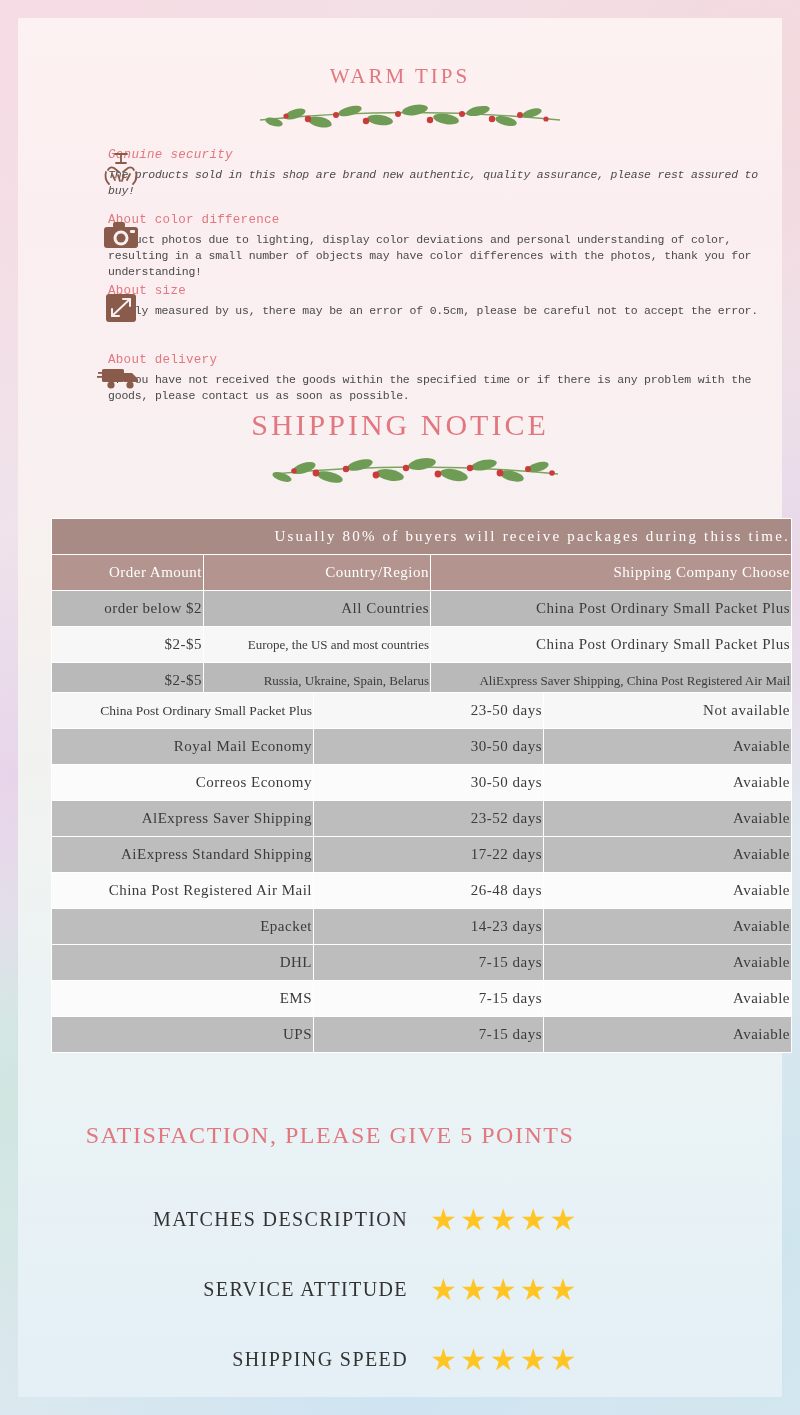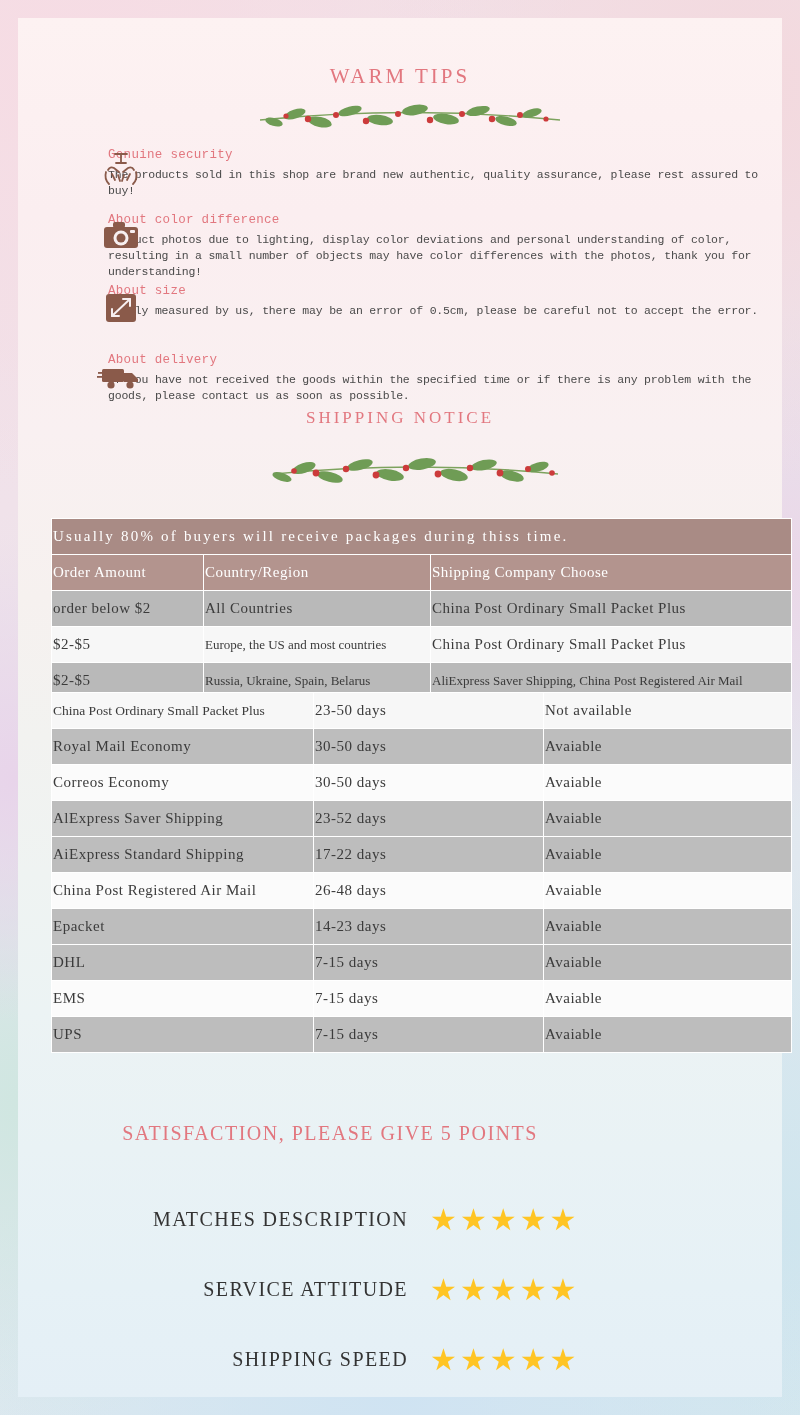--- a/index.html
+++ b/index.html
@@ -55,21 +55,21 @@
     margin-top: 8px;
   }
 
   .ship-title {
     position: absolute;
     top: 390px;
     left: 0;
     width: 764px;
     text-align: center;
     color: #e2777f;
-    font-size: 17px;
+    font-size: 30px;
     letter-spacing: 3px;
   }
 
   .divider-svg { position: absolute; }
 
   
   .tip {
     position: absolute;
     left: 90px;
     width: 670px;
@@ -98,21 +98,21 @@
 
   
   .tbl {
     position: absolute;
     border-collapse: collapse;
     table-layout: fixed;
     font-family: "Liberation Serif", serif;
   }
   .tbl td {
     border: 1px solid #ffffff;
-    text-align: left;
+    text-align: right;
     color: #3b3b3b;
     letter-spacing: .5px;
   }
 
   .banner-row td {
     background: #a98b85;
     color: #ffffff;
     font-size: 15.5px;
     height: 38px;
     letter-spacing: 2.2px;
@@ -138,21 +138,21 @@
   #shipping-table-2 td.small { font-size: 13.5px; letter-spacing: 0; }
 
   
   .rate-title {
     position: absolute;
     top: 1104px;
     left: 0;
     width: 624px;
     text-align: center;
     color: #e2777f;
-    font-size: 20px;
+    font-size: 24px;
     letter-spacing: 1.5px;
   }
   .rate-row { position: absolute; left: 130px; width: 520px; height: 46px; margin-top: 36px; }
   .rate-label {
     position: absolute;
     left: 0;
     top: 8px;
     width: 260px;
     text-align: right;
     font-size: 20px;
@@ -197,21 +197,21 @@
         <circle cx="148" cy="14" r="3"></circle>
       <circle cx="180" cy="20" r="3.2"></circle>
         <circle cx="212" cy="14" r="3"></circle>
       <circle cx="242" cy="19" r="3.2"></circle>
         <circle cx="270" cy="15" r="3"></circle>
       <circle cx="36" cy="16" r="2.6"></circle>
         <circle cx="296" cy="19" r="2.6"></circle>
     </g>
   </svg>
 
-  <div class="tip" style="top:130px;">
+  <div class="tip" style="top:130px;font-style:italic;">
     <svg class="tip-icon" viewBox="0 0 50 44">
       <g stroke="#8a5a4a" stroke-width="1.8" fill="none" stroke-linecap="round">
         <path d="M19 6 h12 M25 6 v9 M20 15 h10"></path>
         <path d="M12 22 q2 -4 6 -2 l5 4"></path>
         <path d="M38 22 q-2 -4 -6 -2 l-5 4"></path>
         <path d="M10 24 q-2 7 3 12"></path>
         <path d="M40 24 q2 7 -3 12"></path>
         <path d="M16 26 l3 6 M22 27 l2 6 M28 27 l-2 6 M34 26 l-3 6"></path>
       </g>
     </svg>

